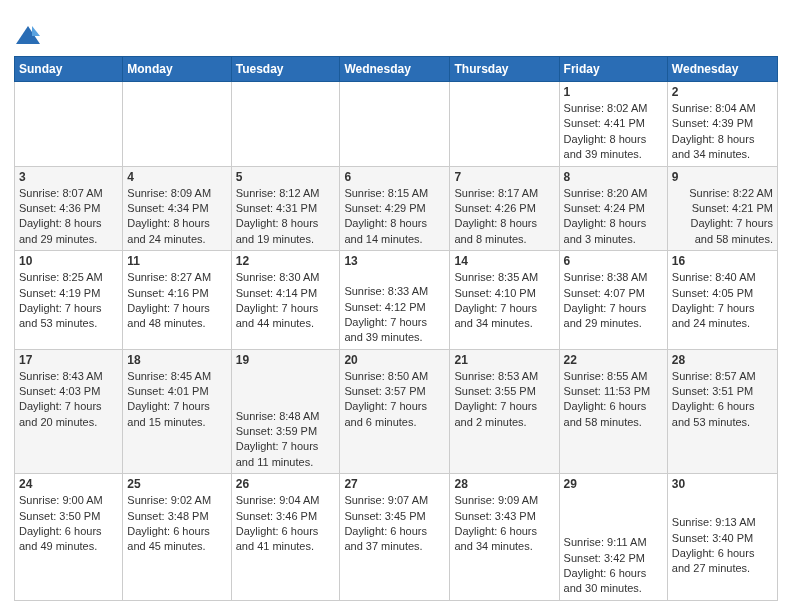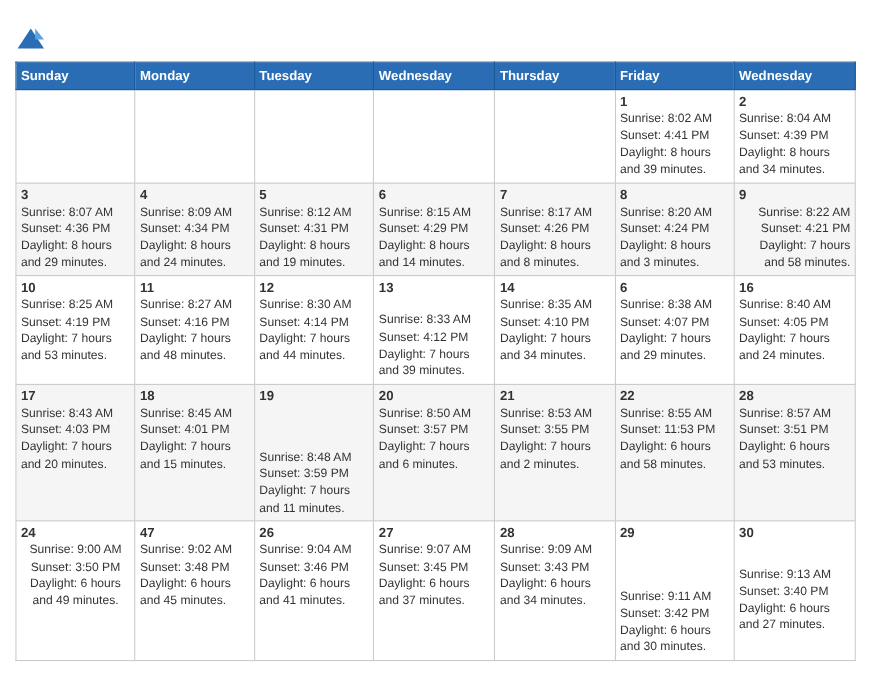--- a/index.html
+++ b/index.html
@@ -278,26 +278,26 @@
           <td>
             <div class="day-number">28</div>
             <div class="day-info" style="white-space: pre-line;">Sunrise: 8:57 AM
 Sunset: 3:51 PM
 Daylight: 6 hours and 53 minutes.</div>
           </td>
         </tr>
         <tr>
           <td>
             <div class="day-number">24</div>
-            <div class="day-info" style="white-space: pre-line; text-align: center;">Sunrise: 9:00 AM
+            <div class="day-info" style="white-space: pre-line;">Sunrise: 9:00 AM
 Sunset: 3:50 PM
 Daylight: 6 hours and 49 minutes.</div>
           </td>
           <td>
-            <div class="day-number">47</div>
+            <div class="day-number">25</div>
             <div class="day-info" style="white-space: pre-line;">Sunrise: 9:02 AM
 Sunset: 3:48 PM
 Daylight: 6 hours and 45 minutes.</div>
           </td>
           <td>
             <div class="day-number">26</div>
             <div class="day-info" style="white-space: pre-line;">Sunrise: 9:04 AM
 Sunset: 3:46 PM
 Daylight: 6 hours and 41 minutes.</div>
           </td>

